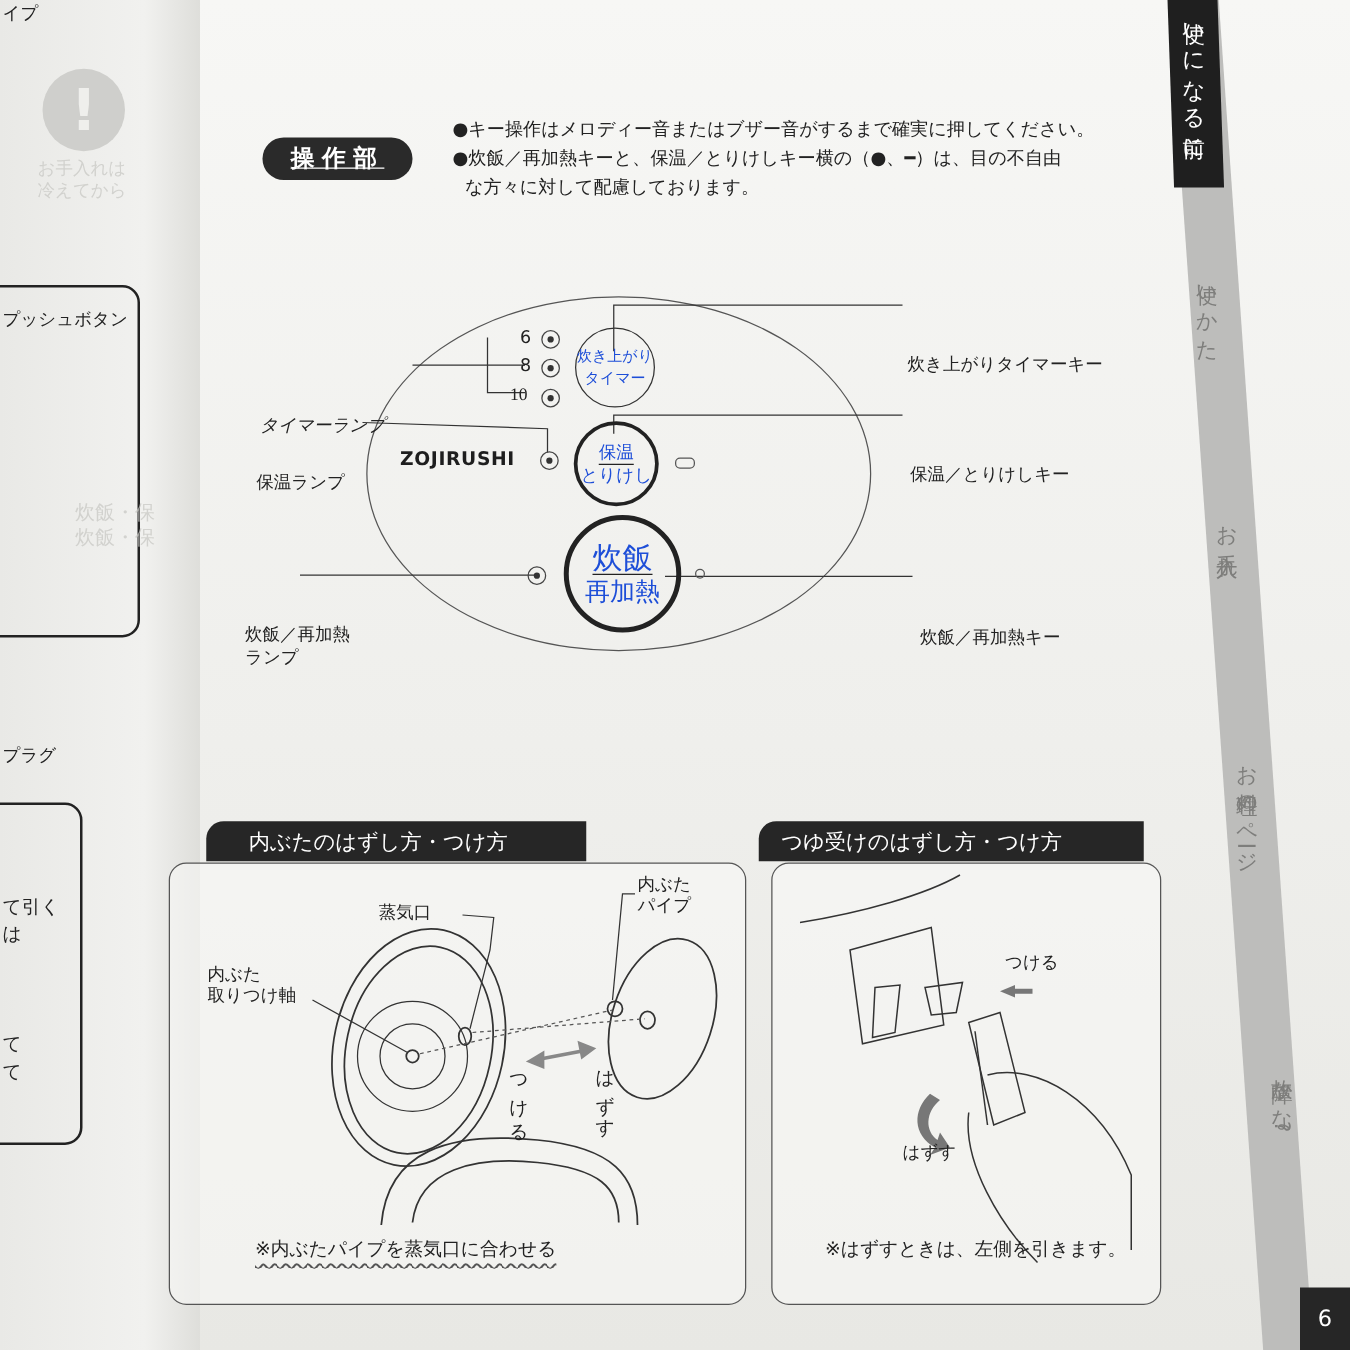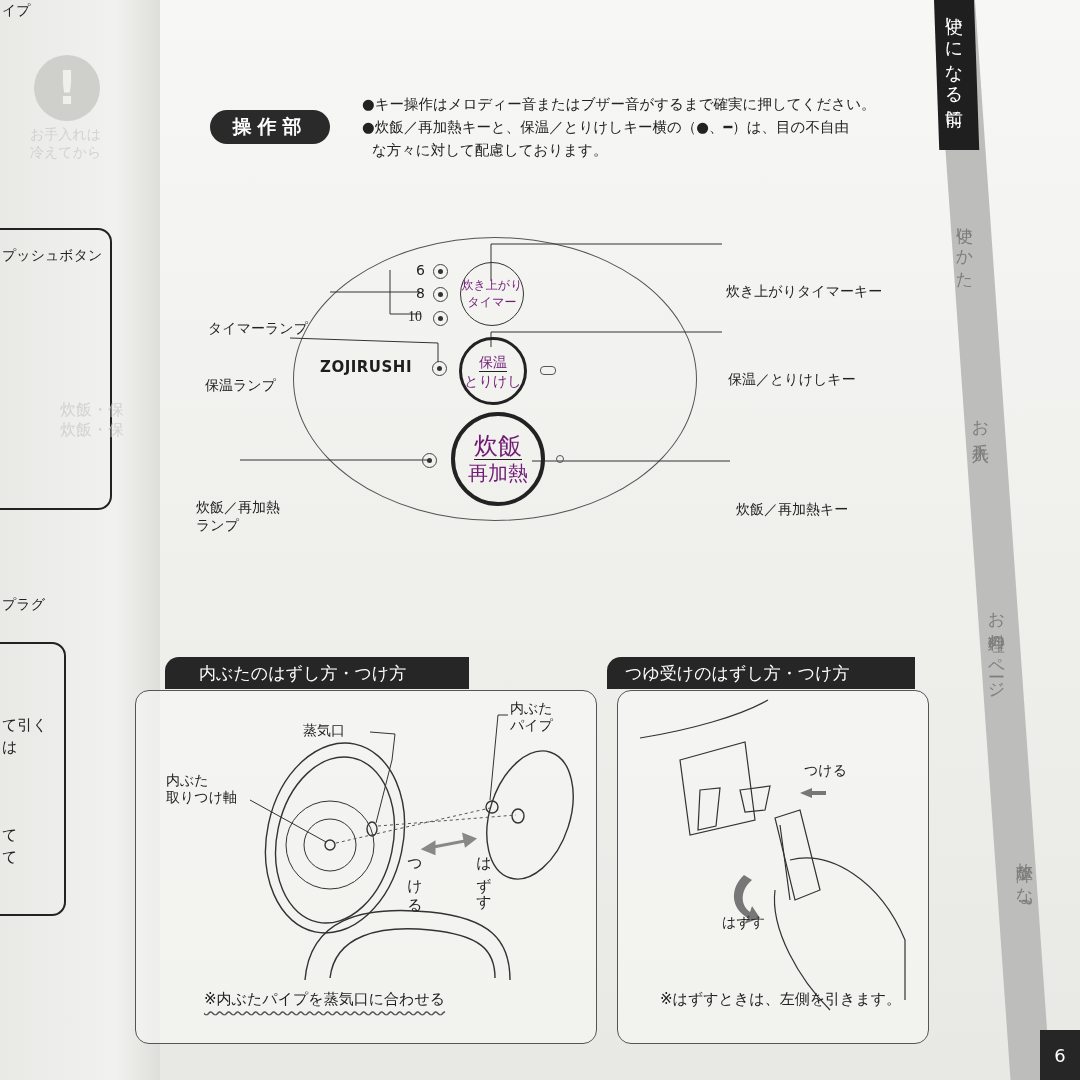--- a/index.html
+++ b/index.html
@@ -29,37 +29,37 @@
     position: absolute; left: 34px; top: 55px; width: 66px; height: 66px; border-radius: 50%;
     background: #cfcfcc; color: #efefec; font-size: 46px; font-weight: bold;
     display: flex; align-items: center; justify-content: center;
   }
 
   
   .pill {
     position: absolute; left: 210px; top: 110px; width: 120px; height: 34px;
     background: #2a2a2a; color: #fff; border-radius: 17px;
     display: flex; align-items: center; justify-content: center;
-    font-size: 19px; letter-spacing: 6px; font-weight: bold;
+    font-size: 19px; letter-spacing: 6px; font-weight: bold; text-decoration: underline;
   }
   .notes { position: absolute; left: 362px; top: 93px; font-size: 14.5px; line-height: 23px; color: #222; }
   .notes div { white-space: nowrap; }
 
   
   .panel-ellipse {
     position: absolute; left: 293px; top: 237px; width: 402px; height: 282px;
     border: 1.2px solid #555; border-radius: 50%;
   }
   .callout { position: absolute; font-size: 14px; color: #222; white-space: nowrap; margin-top: 48px; }
   .lamp { position: absolute; width: 13px; height: 13px; border: 1.3px solid #444; border-radius: 50%; }
   .lamp::after { content: ""; position: absolute; left: 4px; top: 4px; width: 5px; height: 5px; background: #333; border-radius: 50%; }
   .lamp-num { position: absolute; font-size: 14px; color: #222; }
   .key {
     position: absolute; border-radius: 50%; display: flex; flex-direction: column;
-    align-items: center; justify-content: center; text-align: center; color: #701a75;
+    align-items: center; justify-content: center; text-align: center; color: #1d4ed8;
   }
   .key.timer { left: 460px; top: 262px; width: 62px; height: 62px; border: 1.2px solid #333; font-size: 12px; line-height: 17px; }
   .key.keep { left: 459px; top: 337px; width: 62px; height: 62px; border: 3px solid #222; font-size: 14px; line-height: 18px; }
   .key.keep .top { border-bottom: 1.5px solid #222; padding-bottom: 0; }
   .key.cook { left: 451px; top: 412px; width: 86px; height: 86px; border: 4px solid #222; font-size: 20px; line-height: 26px; }
   .key.cook .top { border-bottom: 1.5px solid #222; font-size: 24px; }
   .oval-mark { position: absolute; left: 540px; top: 366px; width: 14px; height: 7px; border: 1.2px solid #555; border-radius: 4px; }
   .dot-mark { position: absolute; left: 556px; top: 455px; width: 6px; height: 6px; border: 1.2px solid #555; border-radius: 50%; }
   .logo {
     position: absolute; left: 320px; top: 358px; font-size: 15px; font-weight: bold;
@@ -136,21 +136,21 @@
     <polyline points="491,281 491,244 722,244"></polyline>
     <polyline points="330,292 420,292"></polyline>
     <polyline points="390,270 390,314 420,314 M390,270 420,270"></polyline>
     <polyline points="290,338 438,343 438,362"></polyline>
     <polyline points="491,347 491,332 722,332"></polyline>
     <polyline points="240,460 428,460"></polyline>
     <polyline points="532,461 730,461"></polyline>
   </g>
 </svg>
 <span class="callout" style="left:726px;top:235px;">炊き上がりタイマーキー</span>
-<span class="callout" style="left:208px;top:272px;">タイマーランプ</span>
+<span class="callout" style="left:208px;top:284px;font-style:italic;">タイマーランプ</span>
 <span class="callout" style="left:205px;top:329px;">保温ランプ</span>
 <span class="callout" style="left:728px;top:323px;">保温／とりけしキー</span>
 <span class="callout" style="left:196px;top:451px;">炊飯／再加熱</span>
 <span class="callout" style="left:196px;top:469px;">ランプ</span>
 <span class="callout" style="left:736px;top:453px;">炊飯／再加熱キー</span>
 
 <span class="lamp-num" style="left:416px;top:262px;">6</span>
 <span class="lamp-num" style="left:416px;top:285px;">8</span>
 <span class="lamp-num" style="left:408px;top:309px;font-family:Liberation Serif, serif;">10</span>
 <div class="lamp" style="left:433px;top:264px;"></div>

